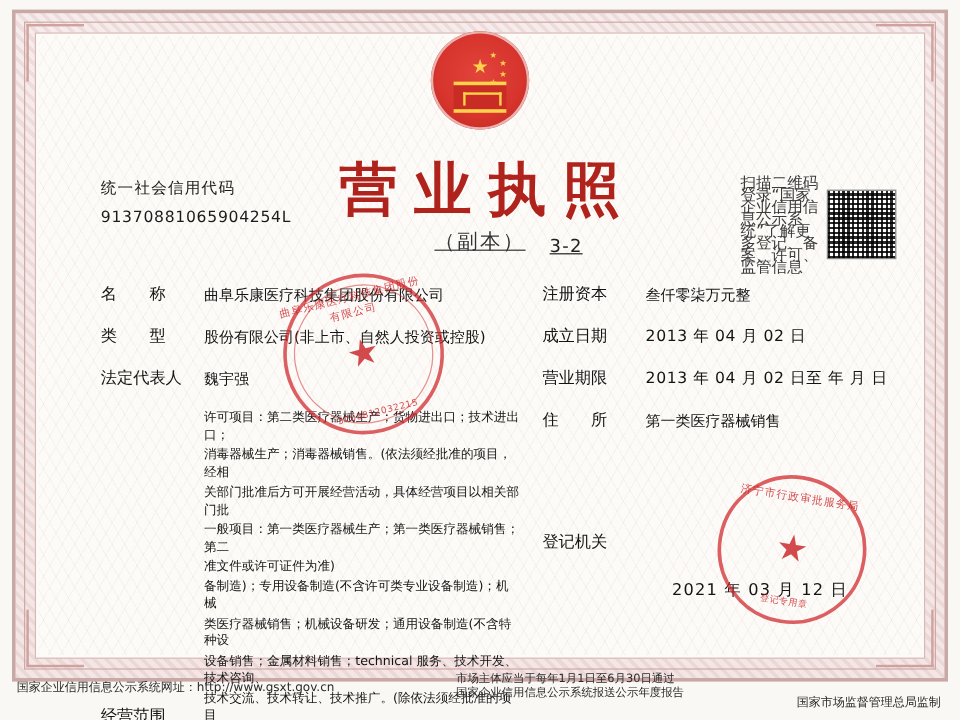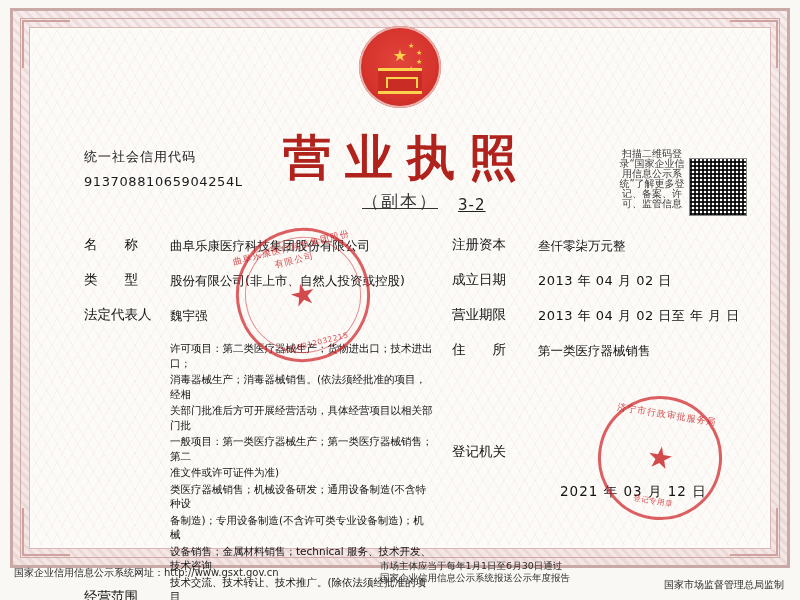--- a/index.html
+++ b/index.html
@@ -169,24 +169,24 @@
     background:
       repeating-linear-gradient(0deg, #2a2a2a 0 2px, #fff 2px 4px),
       repeating-linear-gradient(90deg, #2a2a2a 0 2px, #fff 2px 4px);
     background-blend-mode: multiply;
     border: 1px solid #888;
   }
   .qr-text {
     position: absolute;
     right: 113px; top: 149px;
     width: 70px;
-    font-size: 10px;
+    font-size: 13px;
     line-height: 10px;
     color: #3a3a3a;
-    text-align: center;
+    text-align: left;
     margin-left: 14px;
   }
 
   
   .fields-left {
     position: absolute;
     left: 84px; top: 236px;
     width: 350px;
   }
   .fields-right {
@@ -356,22 +356,22 @@
       <div class="val">魏宇强</div>
     </div>
     <div class="row">
       <div class="lbl">经营范围</div>
       <div class="val small">
         <p>许可项目：第二类医疗器械生产；货物进出口；技术进出口；</p>
         <p>消毒器械生产；消毒器械销售。(依法须经批准的项目，经相</p>
         <p>关部门批准后方可开展经营活动，具体经营项目以相关部门批</p>
         <p>一般项目：第一类医疗器械生产；第一类医疗器械销售；第二</p>
         <p>准文件或许可证件为准)</p>
+        <p>备制造)；专用设备制造(不含许可类专业设备制造)；机械</p>
         <p>类医疗器械销售；机械设备研发；通用设备制造(不含特种设</p>
-        <p>备制造)；专用设备制造(不含许可类专业设备制造)；机械</p>
         <p>设备销售；金属材料销售；technical 服务、技术开发、技术咨询、</p>
         <p>技术交流、技术转让、技术推广。(除依法须经批准的项目</p>
 
       </div>
     </div>
   </div>
 
   <div class="fields-right">
     <div class="row">
       <div class="lbl">注册资本</div>

